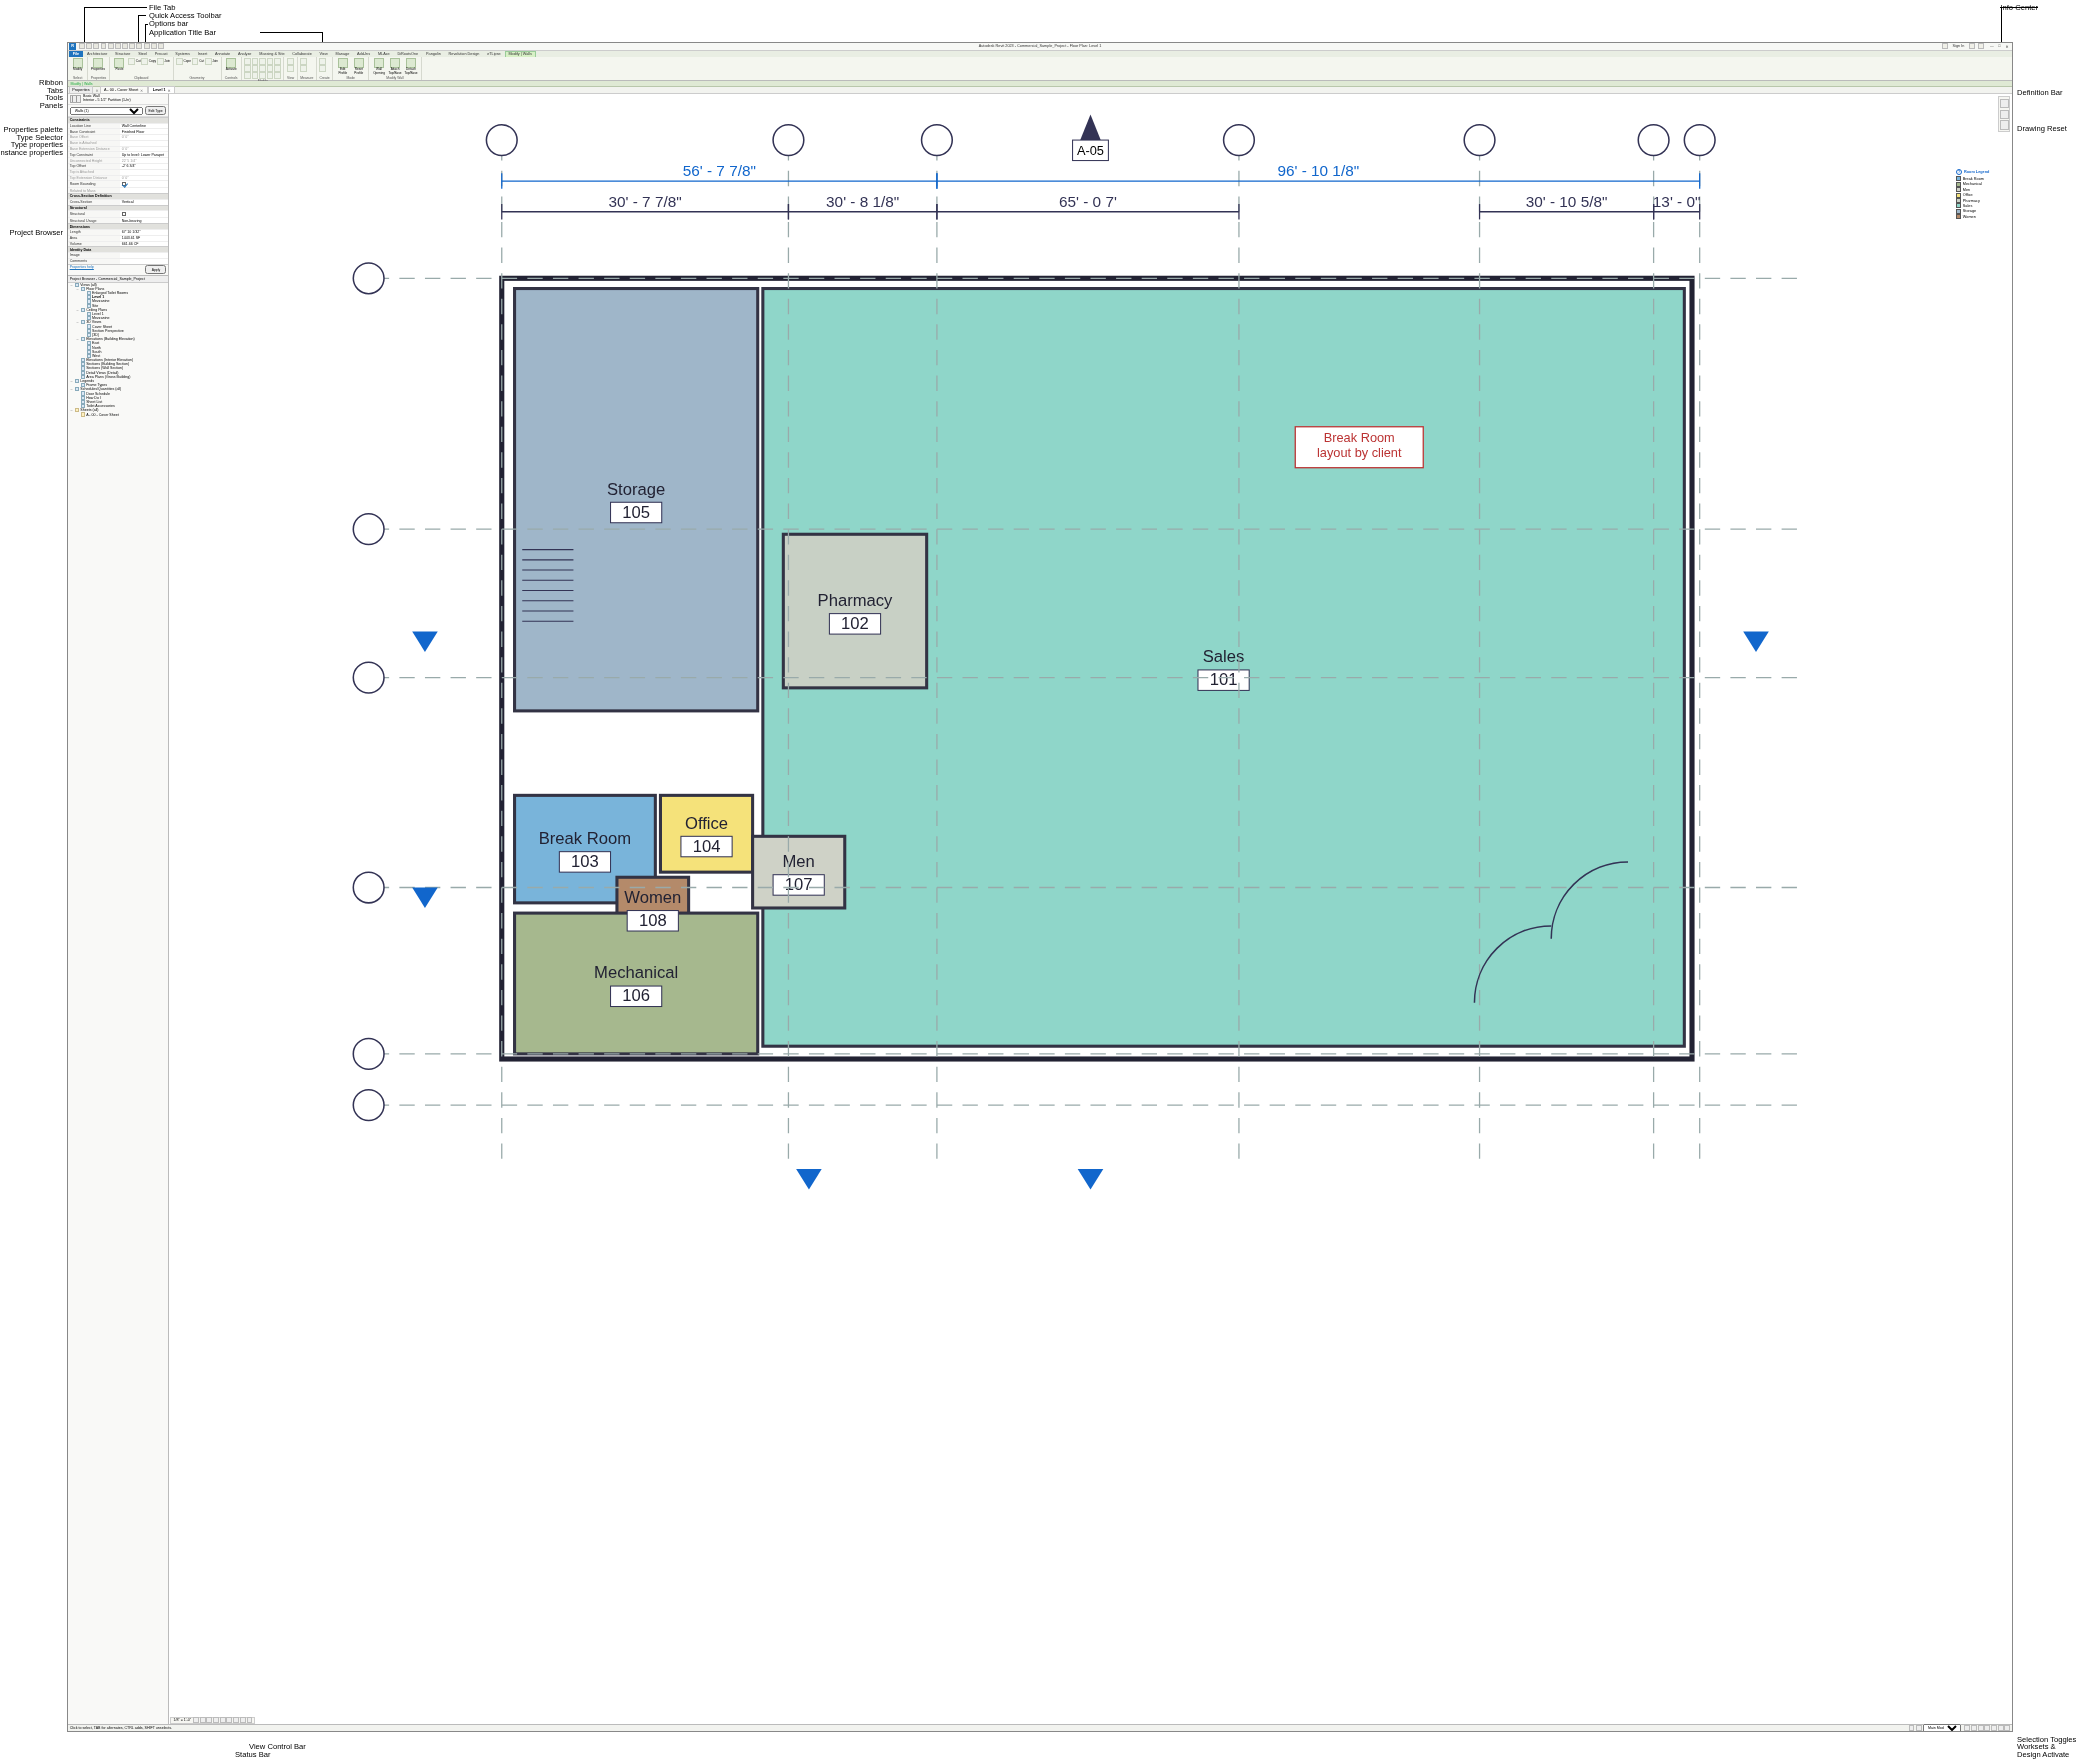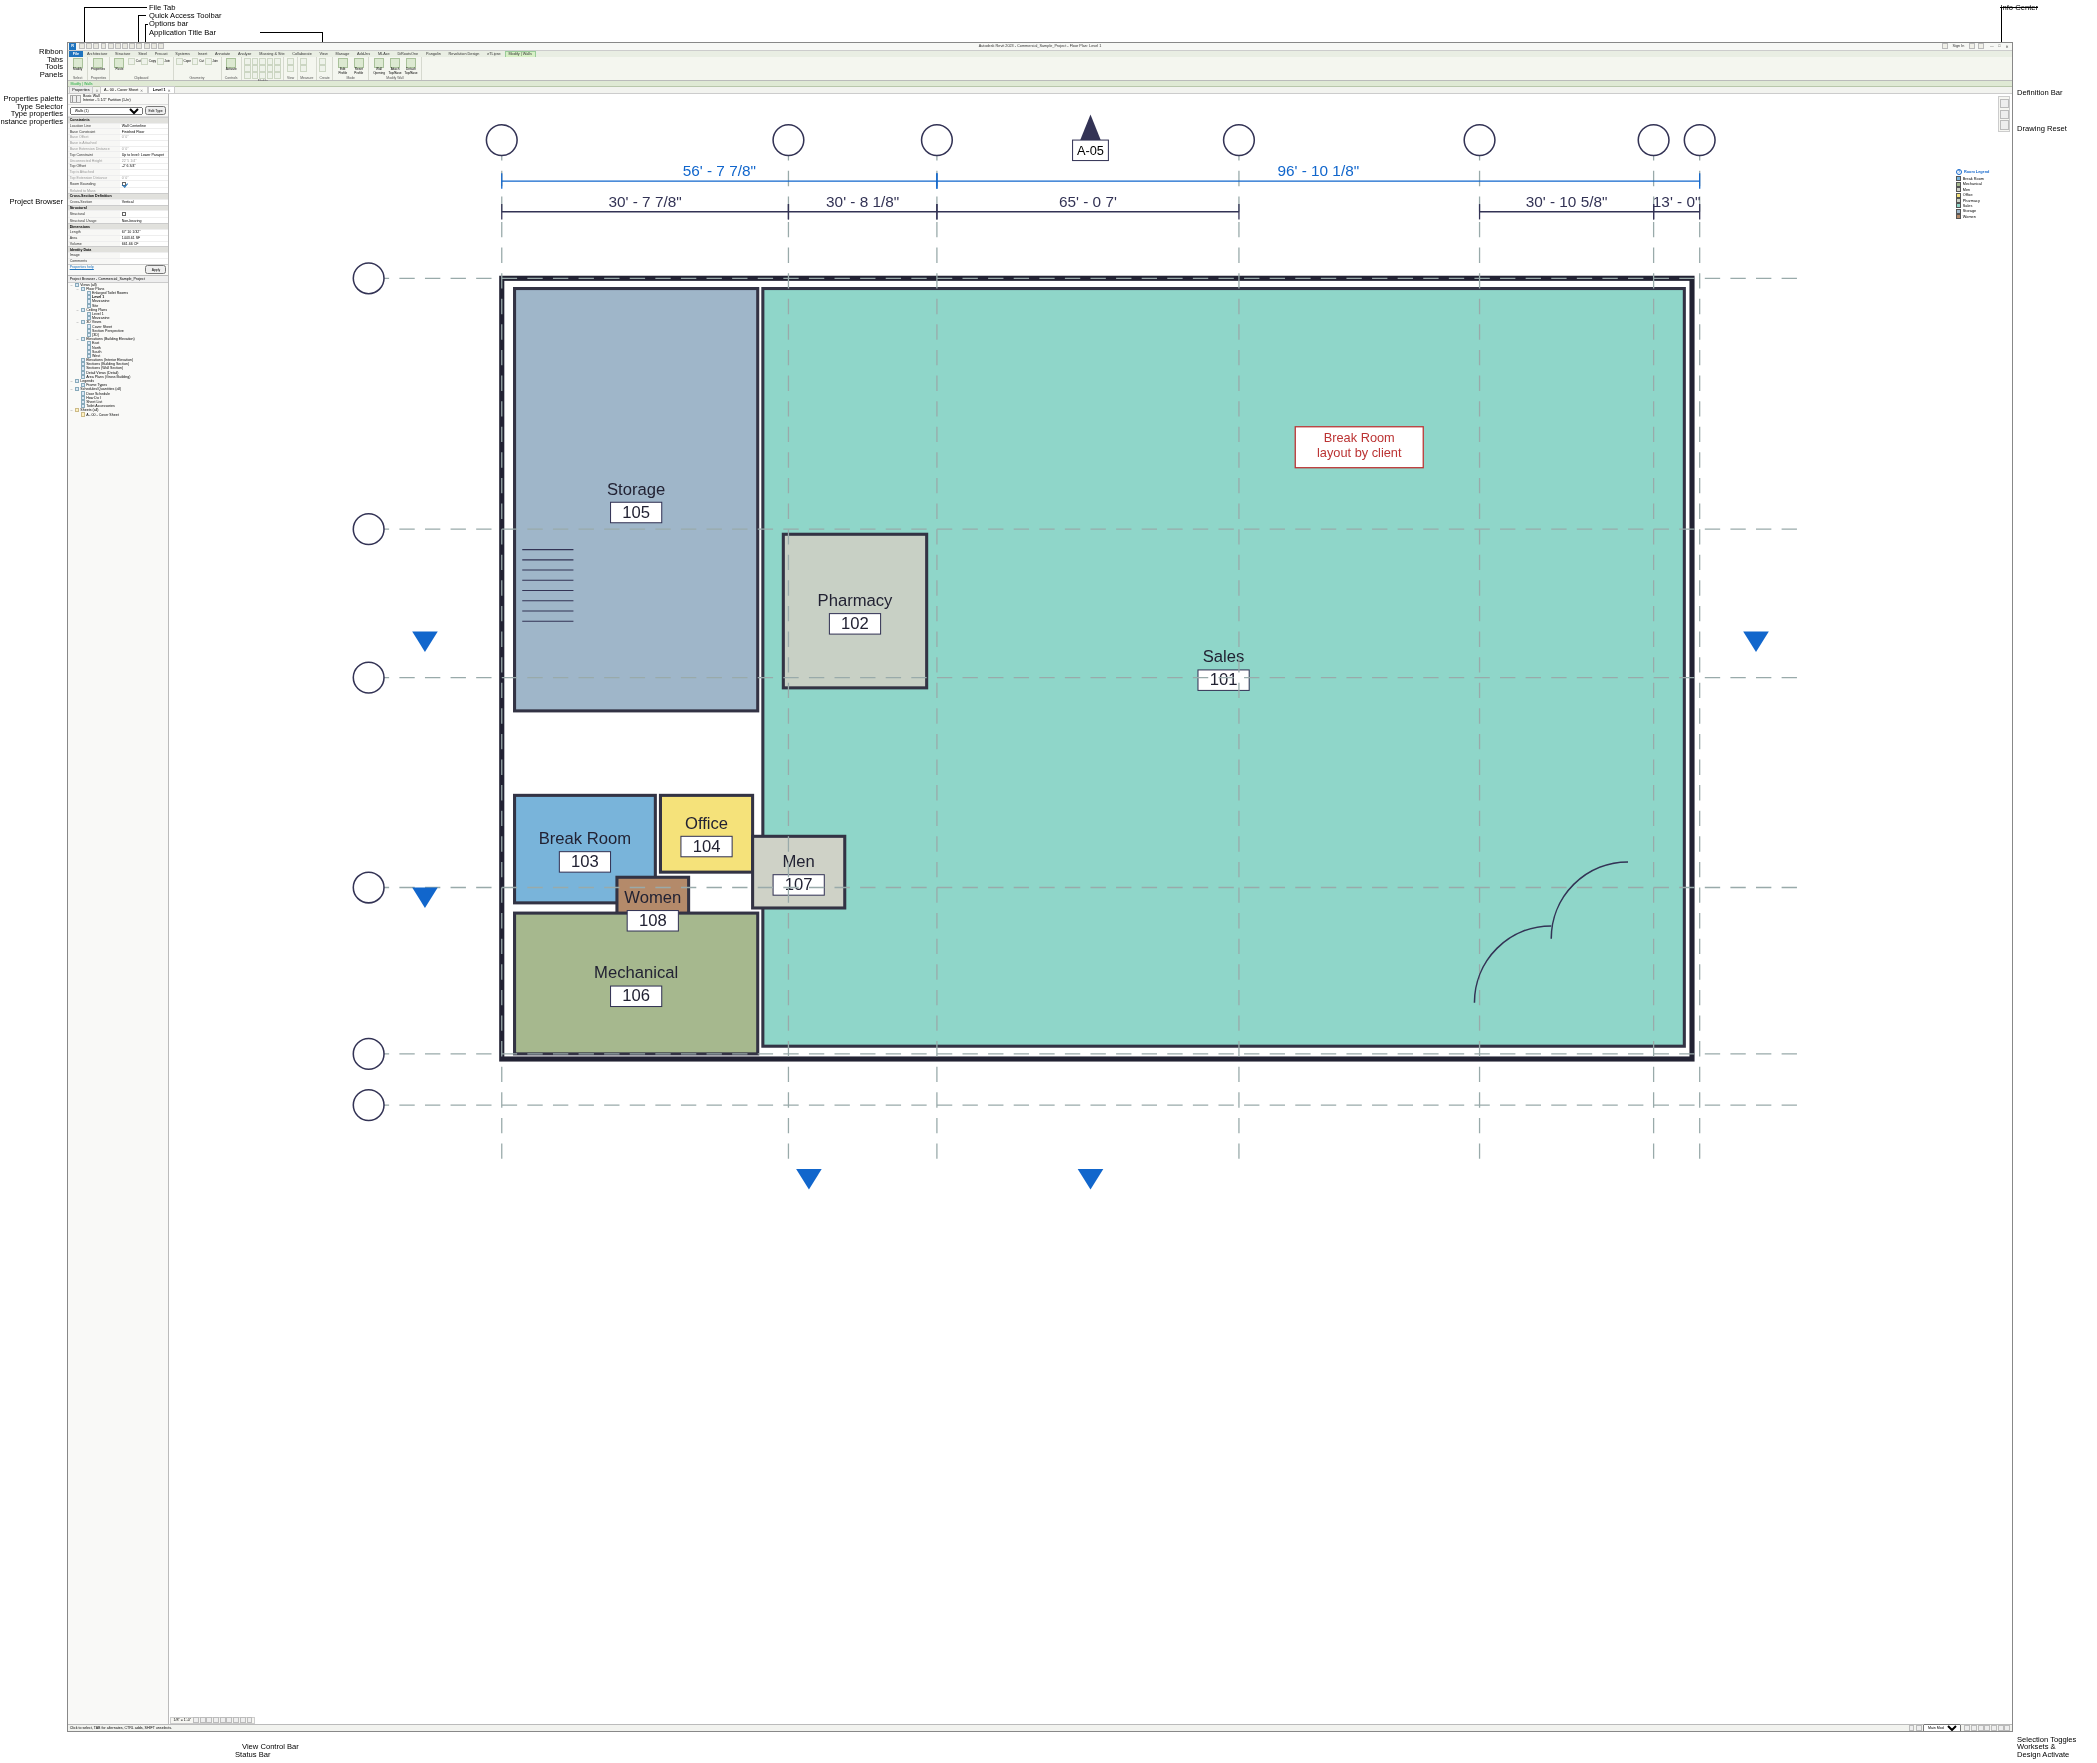--- a/index.html
+++ b/index.html
@@ -2,21 +2,21 @@
 <html style="font-size:6.7px"><head>
 <meta charset="utf-8">
 <style>
   * { box-sizing: border-box; margin:0; padding:0; }
   html,body { width:100%; height:100%; font-family: "Segoe UI", Arial, sans-serif; background:#fff; color:#000; }
   body { position:relative; font-size:5px; }
 
   
   .ann { position:absolute; font-size:7.6px; color:#000; white-space:nowrap; }
   .ann.right { text-align:left; }
-  .ann.left  { text-align:right; }
+  .ann.left  { text-align:right;margin-top:31px; }
   .leader { position:absolute; background:#000; }
 
   
   #app {
     position:absolute;
     left:67px; top:42px; right:84px; bottom:31px;
     border:0.4px solid #888;
     background:#eef2ea;
     font-size:4.2px;
     display:flex; flex-direction:column;
@@ -154,21 +154,21 @@
 <div class="ann left" style="right:calc(100% - 63px);top:109px">Type properties</div>
 <div class="ann left" style="right:calc(100% - 63px);top:117px">Instance properties</div>
 <div class="ann left" style="right:calc(100% - 63px);top:197px">Project Browser</div>
 
 <div class="ann right" style="left:calc(100% - 80px);top:88px">Definition Bar</div>
 <div class="ann right" style="left:calc(100% - 80px);top:124px">Drawing Reset</div>
 <div class="ann right" style="left:calc(100% - 80px);bottom:19.3px">Selection Toggles</div>
 <div class="ann right" style="left:calc(100% - 80px);bottom:11.7px">Worksets &amp;</div>
 <div class="ann right" style="left:calc(100% - 80px);bottom:4.2px">Design Activate</div>
 
-<div class="ann" style="left:242px;bottom:11.7px">View Control Bar</div>
+<div class="ann" style="left:249px;bottom:11.7px">View Control Bar</div>
 <div class="ann" style="left:235px;bottom:4.2px">Status Bar</div>
 
 <div class="leader" style="left:84px;top:6.7px;width:63px;height:0.4px"></div>
 <div class="leader" style="left:84px;top:6.7px;width:0.4px;height:38px"></div>
 <div class="leader" style="left:138px;top:15px;width:8.4px;height:0.4px"></div>
 <div class="leader" style="left:138px;top:15px;width:0.4px;height:29px"></div>
 <div class="leader" style="left:145px;top:23.5px;width:0.4px;height:55px"></div>
 <div class="leader" style="left:145px;top:23.5px;width:3.4px;height:0.4px"></div>
 <div class="leader" style="left:260px;top:32px;width:62px;height:0.4px"></div>
 <div class="leader" style="left:322px;top:32px;width:0.4px;height:12.6px"></div>

